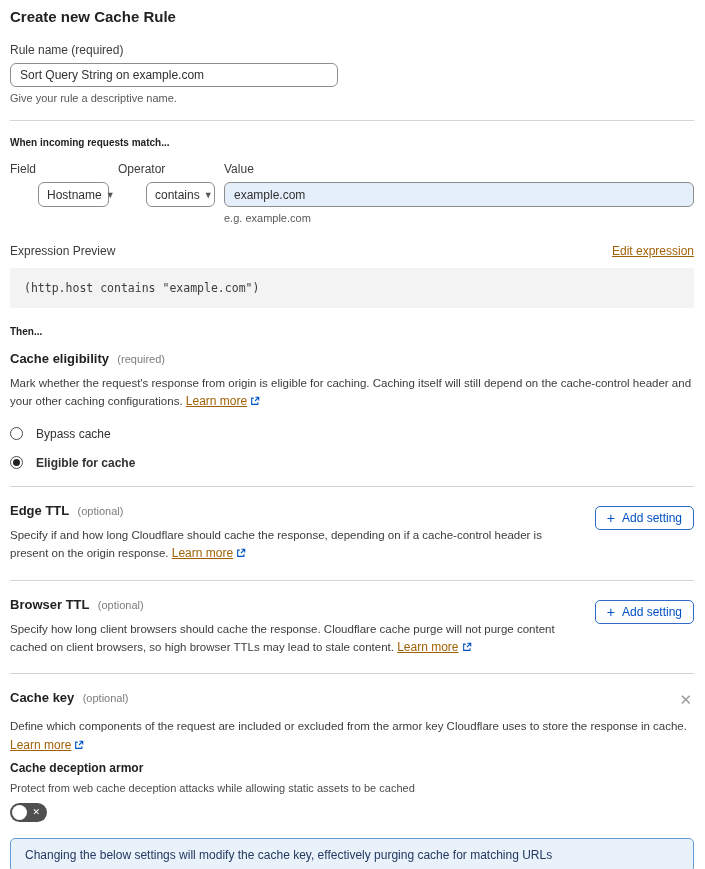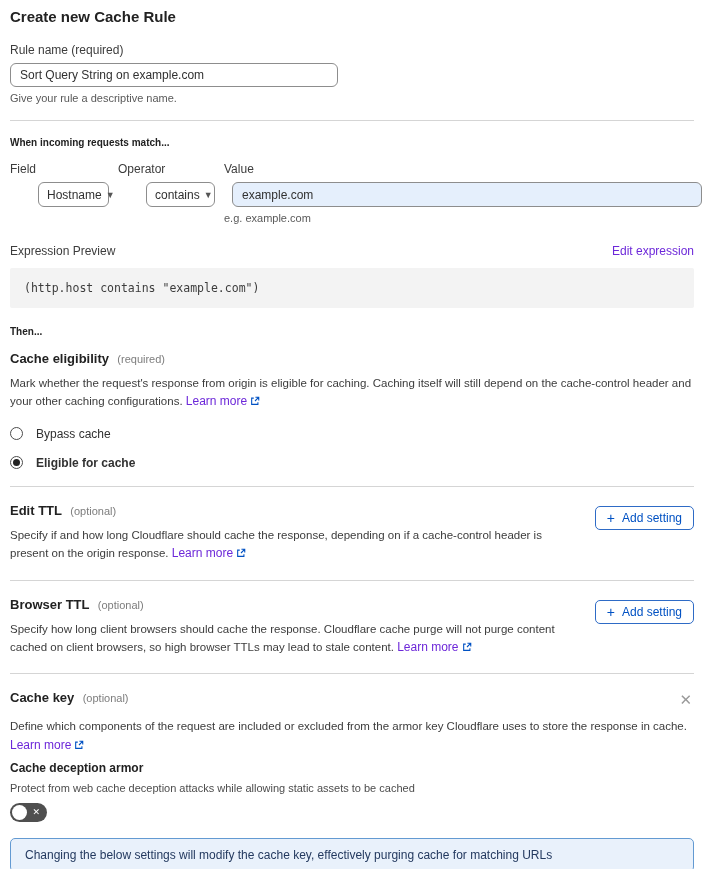--- a/index.html
+++ b/index.html
@@ -29,32 +29,32 @@
   .andor { display:flex; gap:15px; margin-left:5px; padding-top:18px; }
   .select-box {
     height:25px; border:1px solid #8d8d8d; border-radius:6px; background:#fff;
     display:flex; align-items:center; justify-content:space-between;
     padding:0 8px; font-size:12px; color:#313131; cursor:pointer;margin-left:28px;
   }
   .caret { font-size:9px; color:#555; margin-left:4px; }
   .value-input {
     width:100%; height:25px; border:1px solid #8d8d8d; border-radius:6px;
     background:#e5effc; padding:0 9px; font-size:12px; color:#313131;
-    font-family:"Liberation Sans", sans-serif; outline:none;margin-left:8px;
+    font-family:"Liberation Sans", sans-serif; outline:none;
   }
   .gray-btn {
     height:25px; padding:0 8px; background:#e3e3e3; color:#3c3c3c;
     border:none; border-radius:4px; font-size:11px; cursor:pointer;
     font-family:"Liberation Sans", sans-serif;
   }
 
   
   .expr-head { display:flex; justify-content:space-between; align-items:center; margin-top:20px; margin-bottom:10px; }
   .expr-label { font-size:12px; color:#3c3c3c; }
-  .link { color:#6d28d9; cursor:pointer; font-size:12px; }
+  .link { color:#a16207; text-decoration:underline; cursor:pointer; font-size:12px; }
   .code-box {
     background:#f3f3f3; border-radius:2px; padding:13px 14px; margin-bottom:18px;
     font-family:"DejaVu Sans Mono","Liberation Mono",monospace; font-size:11.5px; color:#3c3c3c;
   }
 
   .sub-heading { font-size:13px; font-weight:bold; color:#222; display:inline; }
   .optional { font-size:11px; color:#7d7d7d; margin-left:5px; }
   .desc { font-size:11.5px; color:#3c3c3c; line-height:1.6; margin-top:8px; }
   .ext-icon { display:inline-block; vertical-align:-1px; margin-left:3px; }
 
@@ -164,21 +164,21 @@
   <span class="radio-outer">
       <span class="dot"></span>
     </span>
   <span class="radio-label">Eligible for cache</span>
 </div>
 
 <hr class="divider">
 
 <div class="setting-row">
   <div class="setting-text">
-    <span class="sub-heading">Edit TTL</span>
+    <span class="sub-heading">Edge TTL</span>
     <span class="optional">(optional)</span>
     <div class="desc">
       <span>Specify if and how long Cloudflare should cache the response, depending on if a cache-control header is present on the origin response.</span>
       <a class="link">Learn more</a><span class="ext-icon"><svg width="10" height="10" viewBox="0 0 12 12">
             <path d="M4.5 2.5 H2 V10 H9.5 V7.5" fill="none" stroke="#0051c3" stroke-width="1.3"></path>
             <path d="M6.5 1.5 H10.5 V5.5 M10.3 1.7 L6 6" fill="none" stroke="#0051c3" stroke-width="1.3"></path>
           </svg></span>
     </div>
   </div>
   <button class="add-btn">

